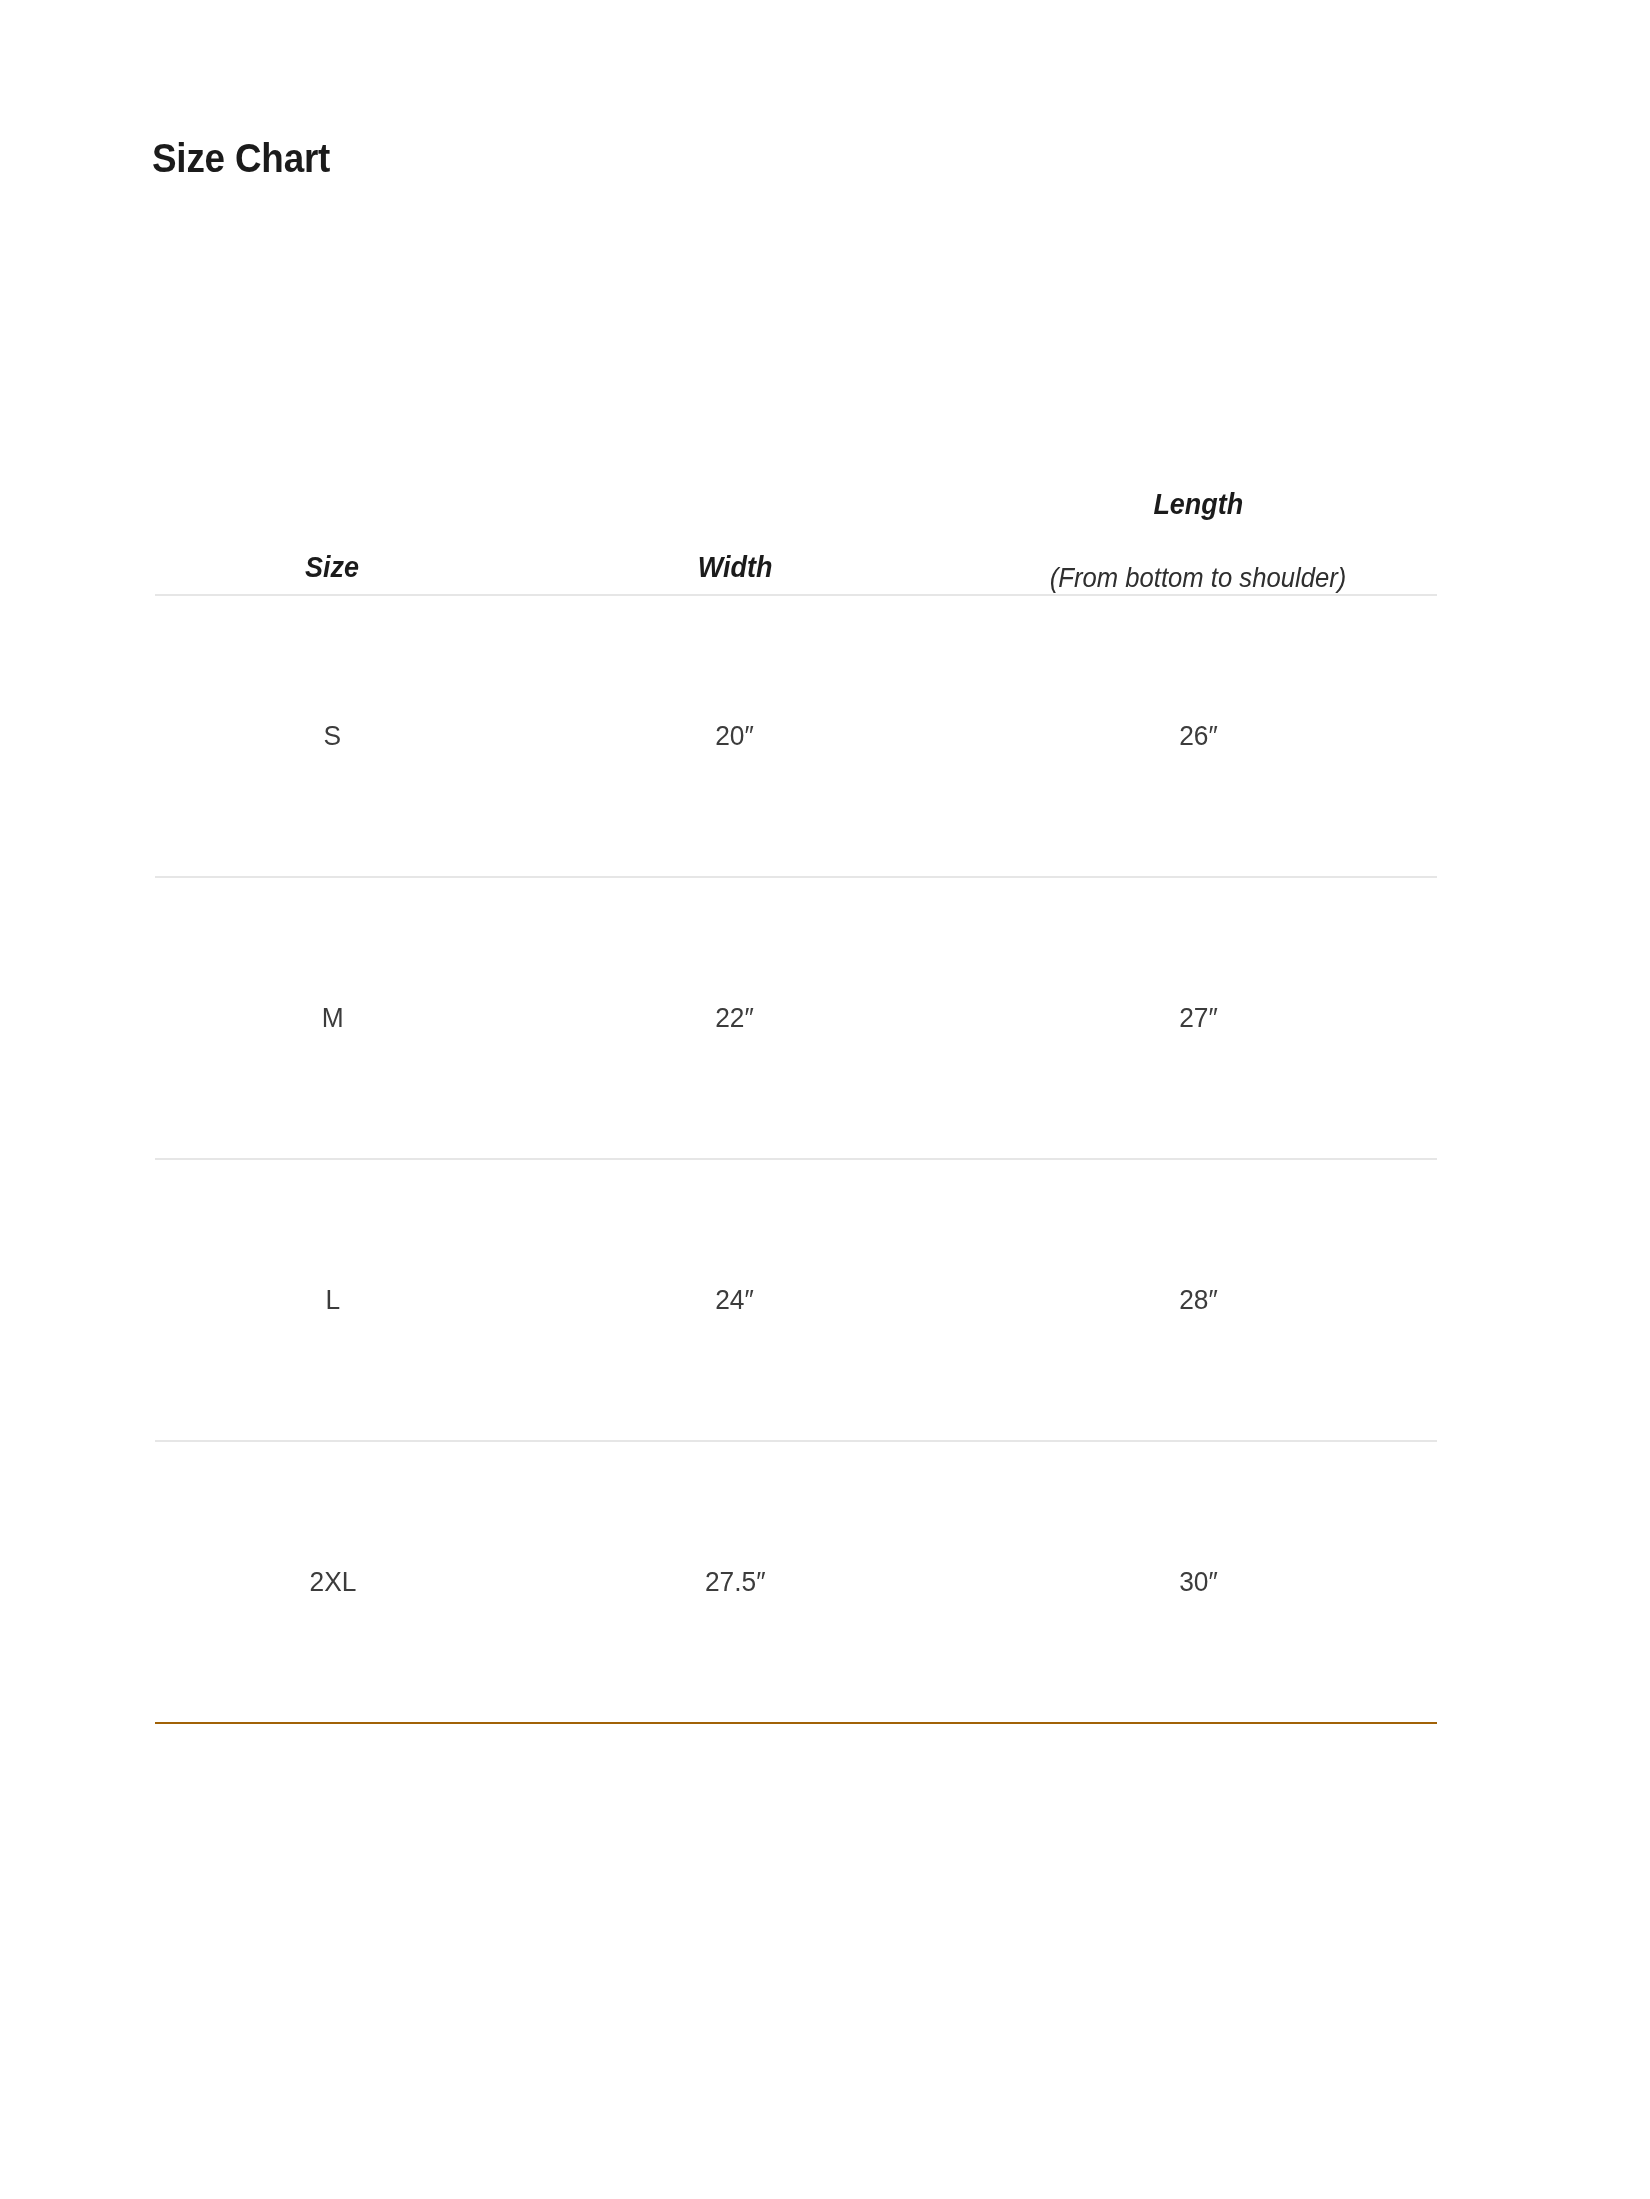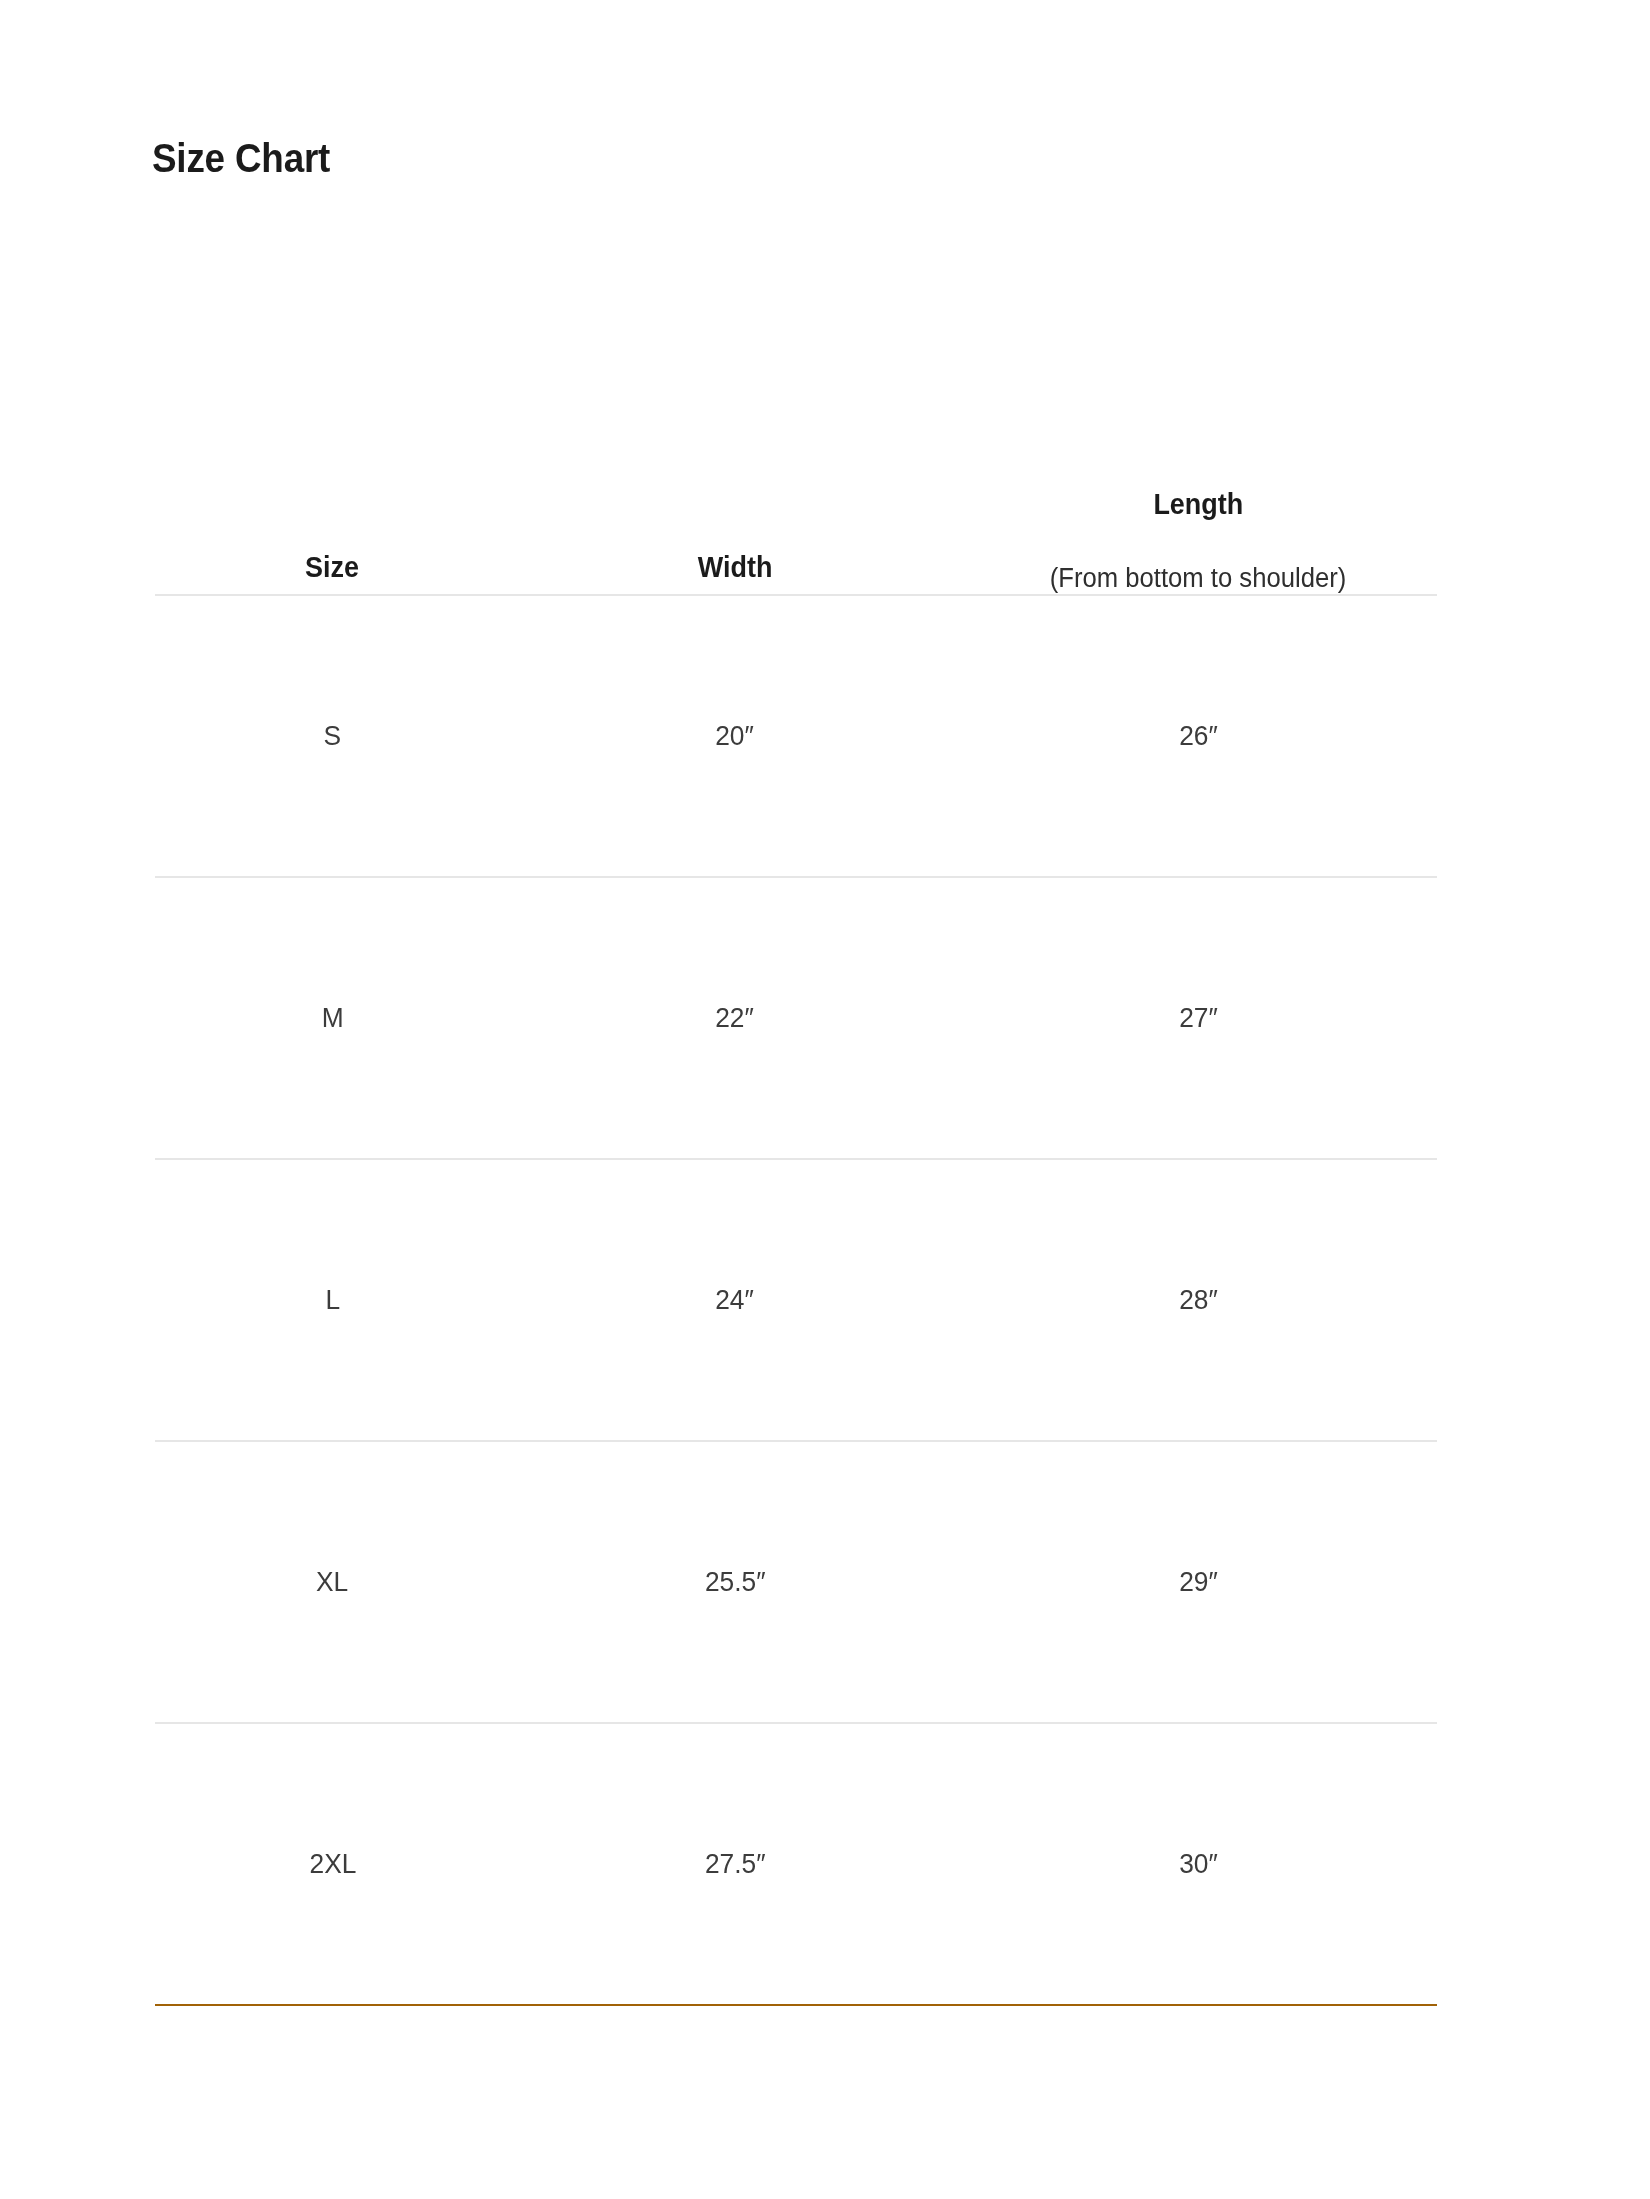--- a/index.html
+++ b/index.html
@@ -63,20 +63,21 @@
     text-align: center;
   }
 
   .head-inner {
     display: flex;
     flex-direction: column;
     align-items: center;
     justify-content: flex-end;
     height: 100%;
     padding-bottom: 0px;
+    font-style: italic;
   }
 
   .head-main {
     font-size: 29px;
     font-weight: 700;
     color: #1b1b1b;
     letter-spacing: 0px;
     transform: scaleX(0.93);
     white-space: nowrap;
   }
@@ -170,25 +171,20 @@
         <td><span class="cell-text">M</span></td>
         <td><span class="cell-text">22″</span></td>
         <td><span class="cell-text">27″</span></td>
       </tr>
       <tr>
         <td><span class="cell-text">L</span></td>
         <td><span class="cell-text">24″</span></td>
         <td><span class="cell-text">28″</span></td>
       </tr>
       <tr>
-        <td><span class="cell-text">XL</span></td>
-        <td><span class="cell-text">25.5″</span></td>
-        <td><span class="cell-text">29″</span></td>
-      </tr>
-      <tr>
         <td><span class="cell-text">2XL</span></td>
         <td><span class="cell-text">27.5″</span></td>
         <td><span class="cell-text">30″</span></td>
       </tr>
     </tbody>
   </table>
 
 </div>
 
 </body></html>

